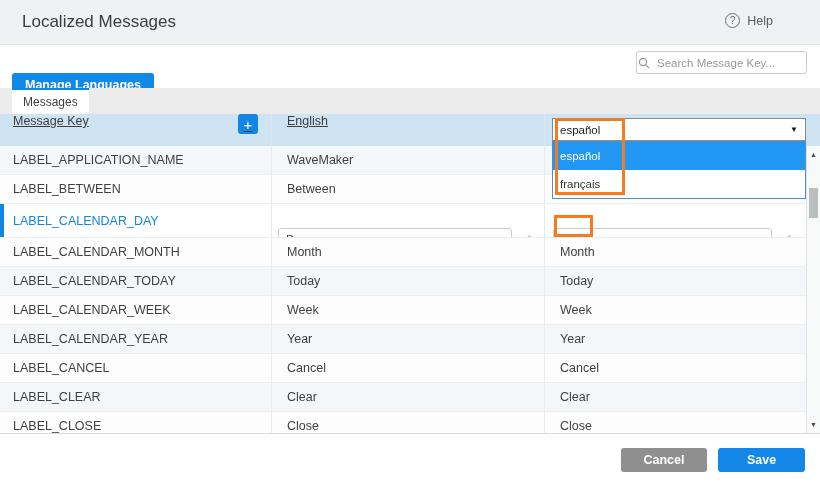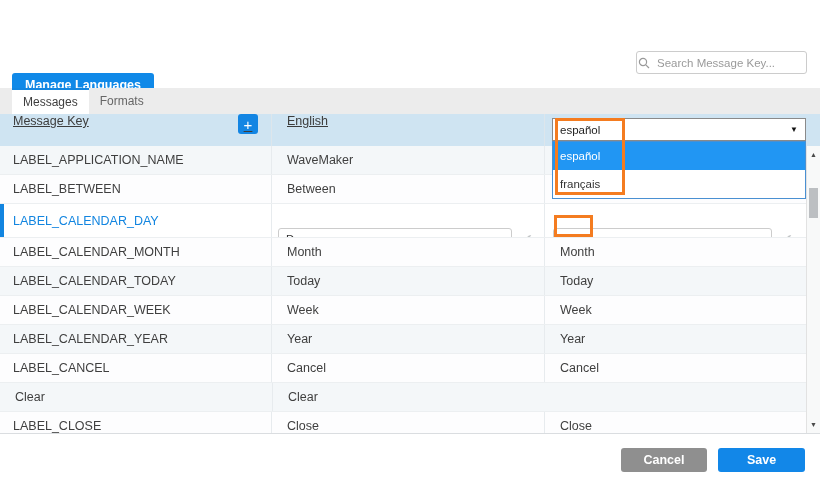--- a/index.html
+++ b/index.html
@@ -87,34 +87,40 @@
 
   
   .cancel{position:absolute;left:621px;top:448px;width:86px;height:24px;background:#8f8f8f;}
   .save{position:absolute;left:718px;top:448px;width:87px;height:24px;background:#1287e8;}
 </style>
 </head>
 <body>
 
 <div class="dialog">
 
+  <div class="title-bar">
+    <div class="title">Localized Messages</div>
+    <div class="help">
+      <span class="help-icon">?</span>
+      <span>Help</span>
+    </div>
+  </div>
 
   <button class="btn manage">Manage Languages</button>
 
   <div class="search-box">
     <svg width="12" height="12" viewBox="0 0 12 12">
       <circle cx="5" cy="5" r="3.6" fill="none" stroke="#999" stroke-width="1.2"></circle>
       <line x1="7.8" y1="7.8" x2="11" y2="11" stroke="#999" stroke-width="1.2"></line>
     </svg>
     <input placeholder="Search Message Key..." style="">
   </div>
 
   <div class="tab-strip">
     <div class="tab active">Messages</div>
-    <div class="tab">Formats</div>
   </div>
 
   <div class="thead">
     <div class="th key">
       <span>Message Key</span>
       <button class="add">+</button>
     </div>
     <div class="th en">
       <span>English</span>
     </div>
@@ -210,20 +216,23 @@
           <span>LABEL_CANCEL</span>
         </div>
     <div class="td en">
           <span>Cancel</span>
         </div>
     <div class="td es">
           <span>Cancel</span>
         </div>
   </div>
       <div class="tr odd">
+    <div class="td key">
+          <span>LABEL_CLEAR</span>
+        </div>
     <div class="td en">
           <span>Clear</span>
         </div>
     <div class="td es">
           <span>Clear</span>
         </div>
   </div>
       <div class="tr even">
     <div class="td key">
           <span>LABEL_CLOSE</span>

